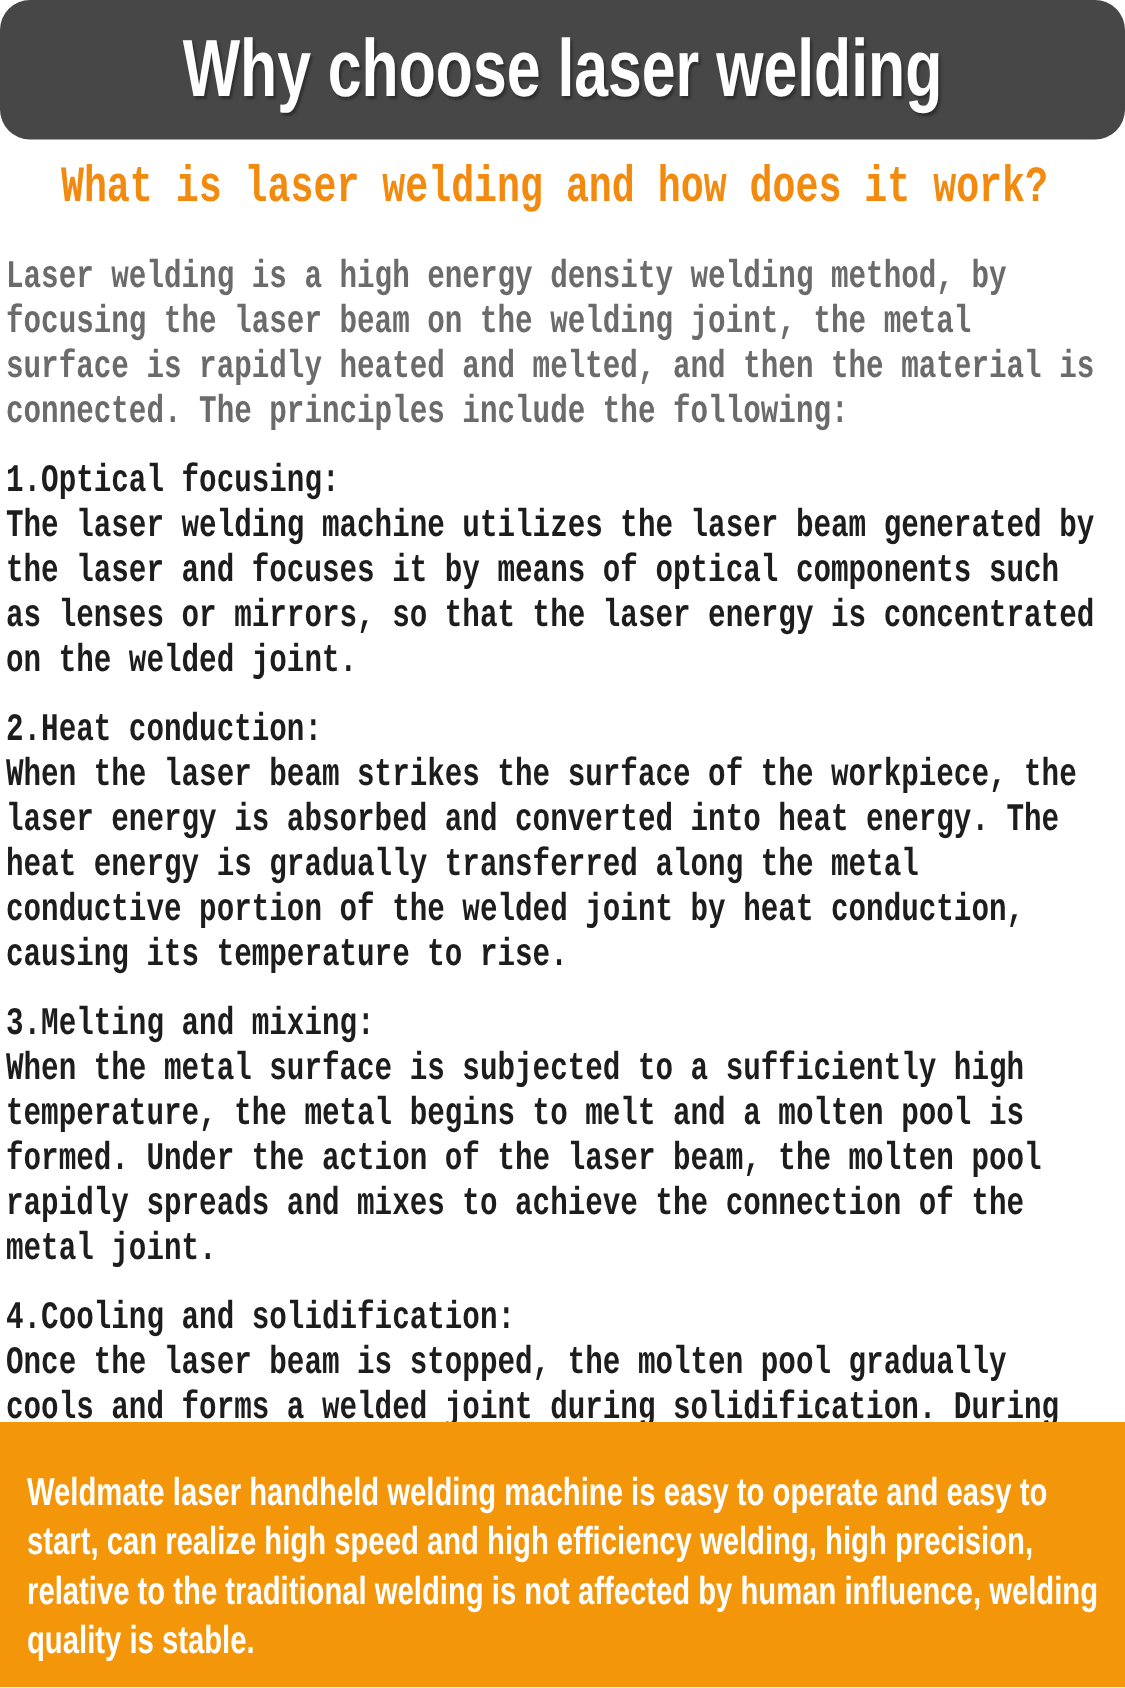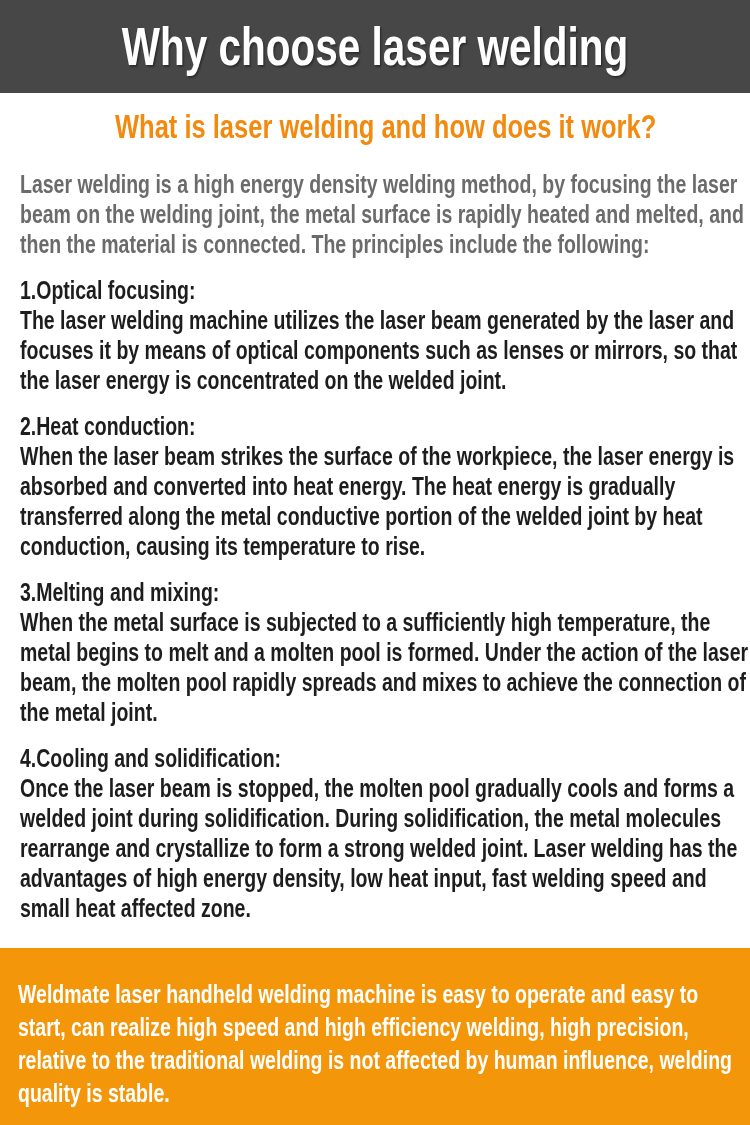--- a/index.html
+++ b/index.html
@@ -17,36 +17,38 @@
   
   .cond {
     transform: scaleX(0.75);
     transform-origin: 0 0;
   }
   .page-header {
     flex: 0 0 93px;
     height: 93px;
     background: #474747;
     overflow: hidden;
+    border-radius: 20px;
   }
   .page-header .cond { width: 1000px; }
   .page-title {
     margin: 0;
     line-height: 93px;
     text-align: center;
     font-size: 54px;
     letter-spacing: 0;
     color: #ffffff;
     text-shadow: 2px 2px 2px rgba(0,0,0,0.35);
     white-space: nowrap;
   }
   .article {
     flex: 1 1 auto;
-    padding: 0 20px;
+    padding: 0 4px;
     overflow: hidden;
+    font-family: Liberation Mono, monospace;
   }
   .article .cond { width: 975px; }
   .article-heading {
     margin: 12px 0 0 0;
     text-align: center;
     font-size: 34px;
     line-height: 42px;
     color: #F28A0F;
     white-space: nowrap;
   }

